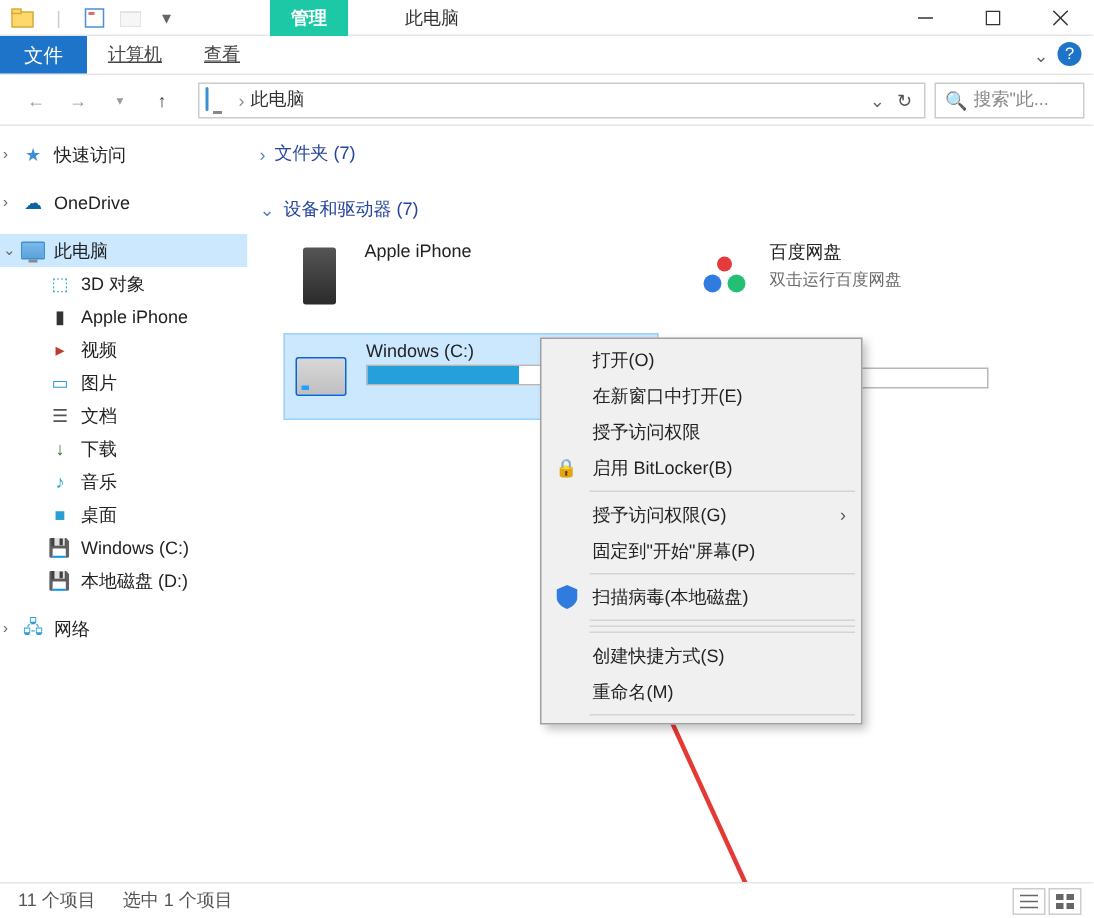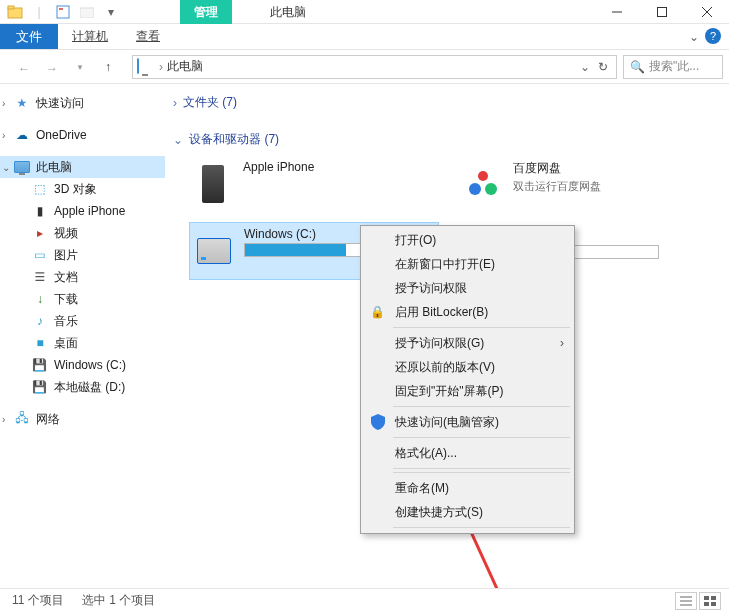--- a/index.html
+++ b/index.html
@@ -309,45 +309,39 @@
   <div class="cm-item">
     <span class="cm-icon">🔒</span>
     <span>启用 BitLocker(B)</span>
   </div>
   <div class="cm-sep"></div>
   <div class="cm-item">
     <span>授予访问权限(G)</span>
     <span class="cm-arrow">›</span>
   </div>
   <div class="cm-item">
-      <span>还原以前的版本(V)</span>
-    </div>
-  <div class="cm-item">
       <span>固定到"开始"屏幕(P)</span>
     </div>
   <div class="cm-sep"></div>
   <div class="cm-item">
     <span class="cm-icon">
         <svg width="14" height="16">
           <path d="M7 0 L14 3 V8 C14 12 10 15 7 16 C4 15 0 12 0 8 V3 Z" fill="#2F7BE0"></path>
         </svg>
       </span>
-    <span>快速访问(电脑管家)</span>
-  </div>
-  <div class="cm-sep"></div>
-  <div class="cm-item">
-      <span>格式化(A)...</span>
-    </div>
-  <div class="cm-sep"></div>
-  <div class="cm-sep"></div>
+    <span>扫描病毒(本地磁盘)</span>
+  </div>
+  <div class="cm-sep"></div>
+  <div class="cm-sep"></div>
+  <div class="cm-sep"></div>
+  <div class="cm-item">
+      <span>创建快捷方式(S)</span>
+    </div>
   <div class="cm-item">
       <span>重命名(M)</span>
-    </div>
-  <div class="cm-item">
-      <span>创建快捷方式(S)</span>
     </div>
   <div class="cm-sep"></div>
 </div>
 
 <div class="statusbar">
   <span>11 个项目</span>
   <span>选中 1 个项目</span>
   <div class="view-btns">
     <div class="view-btn">
         <svg width="12" height="10">

